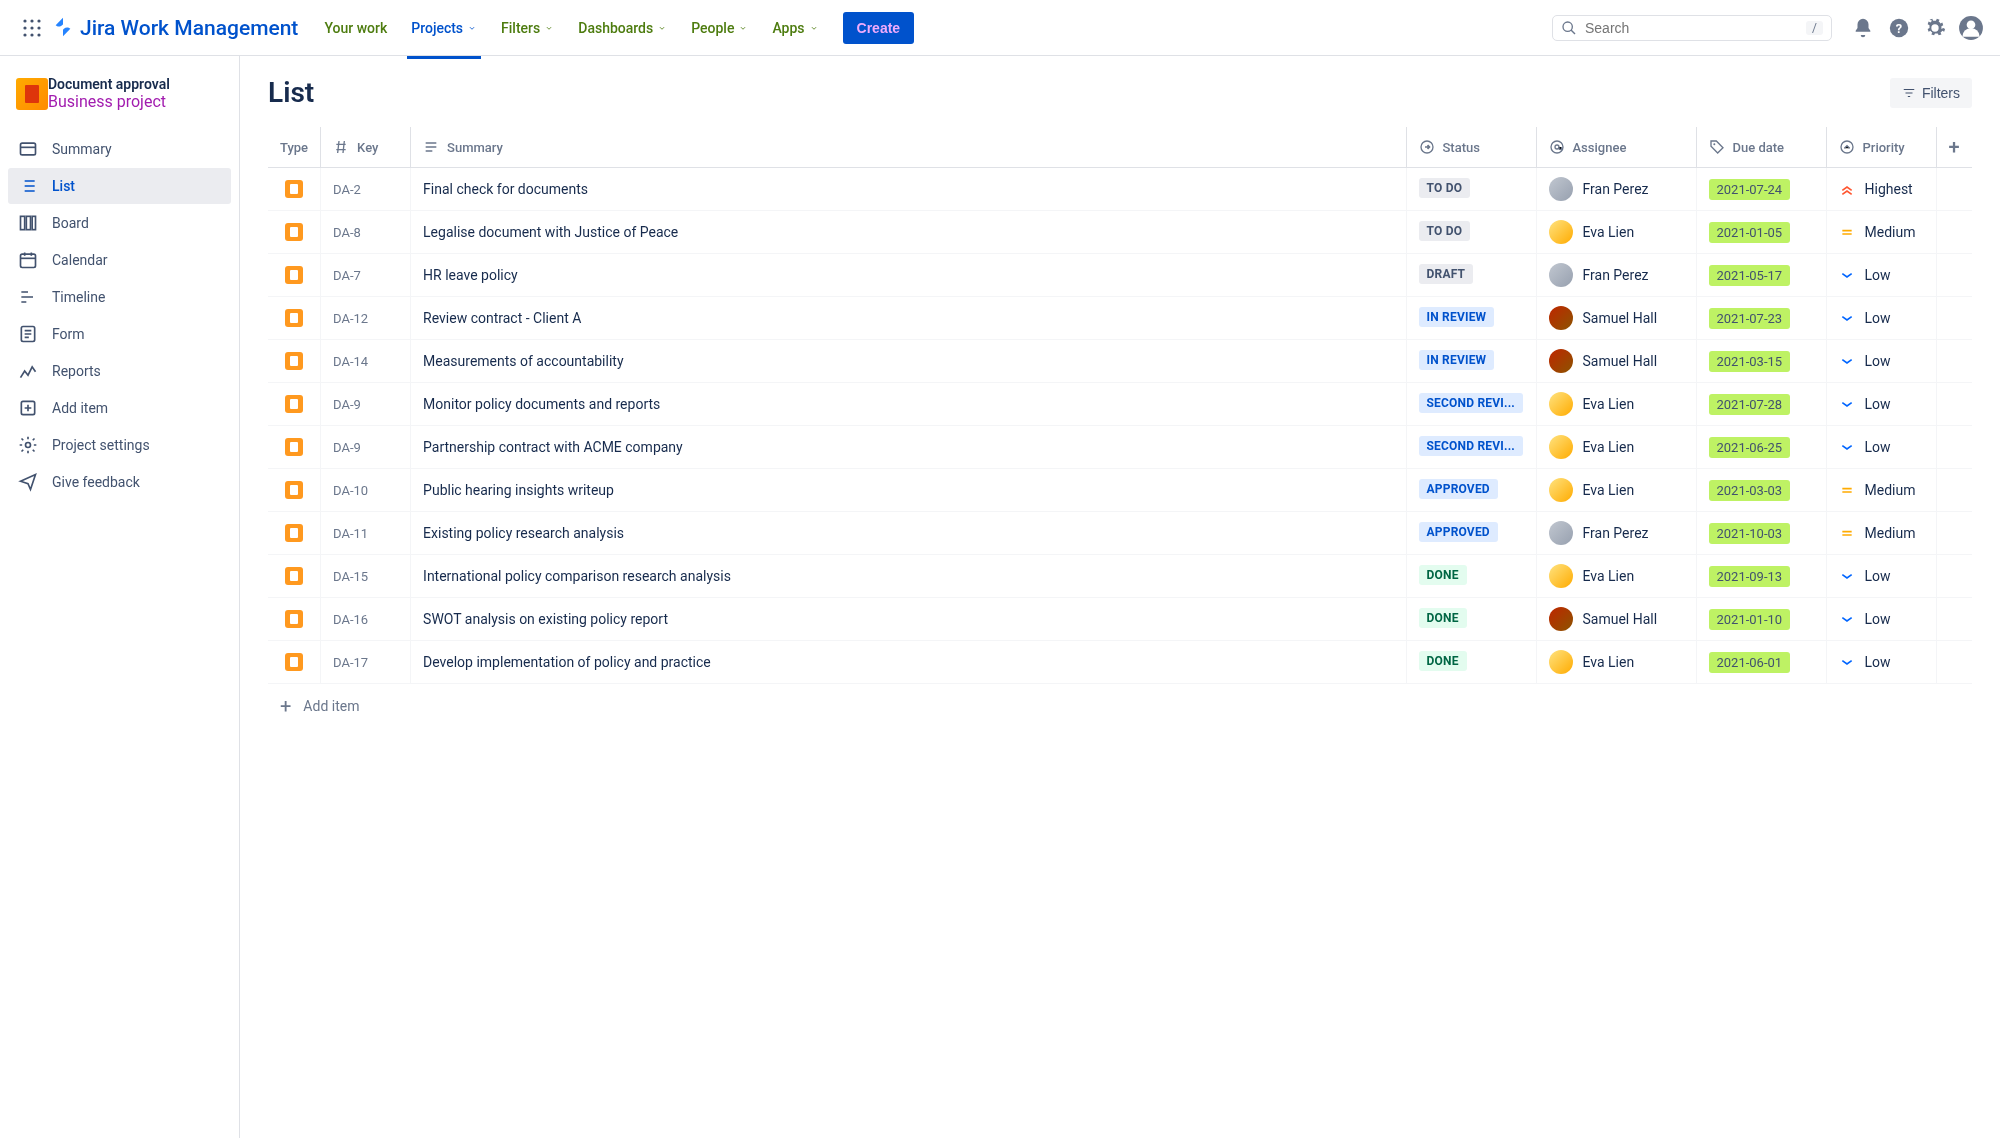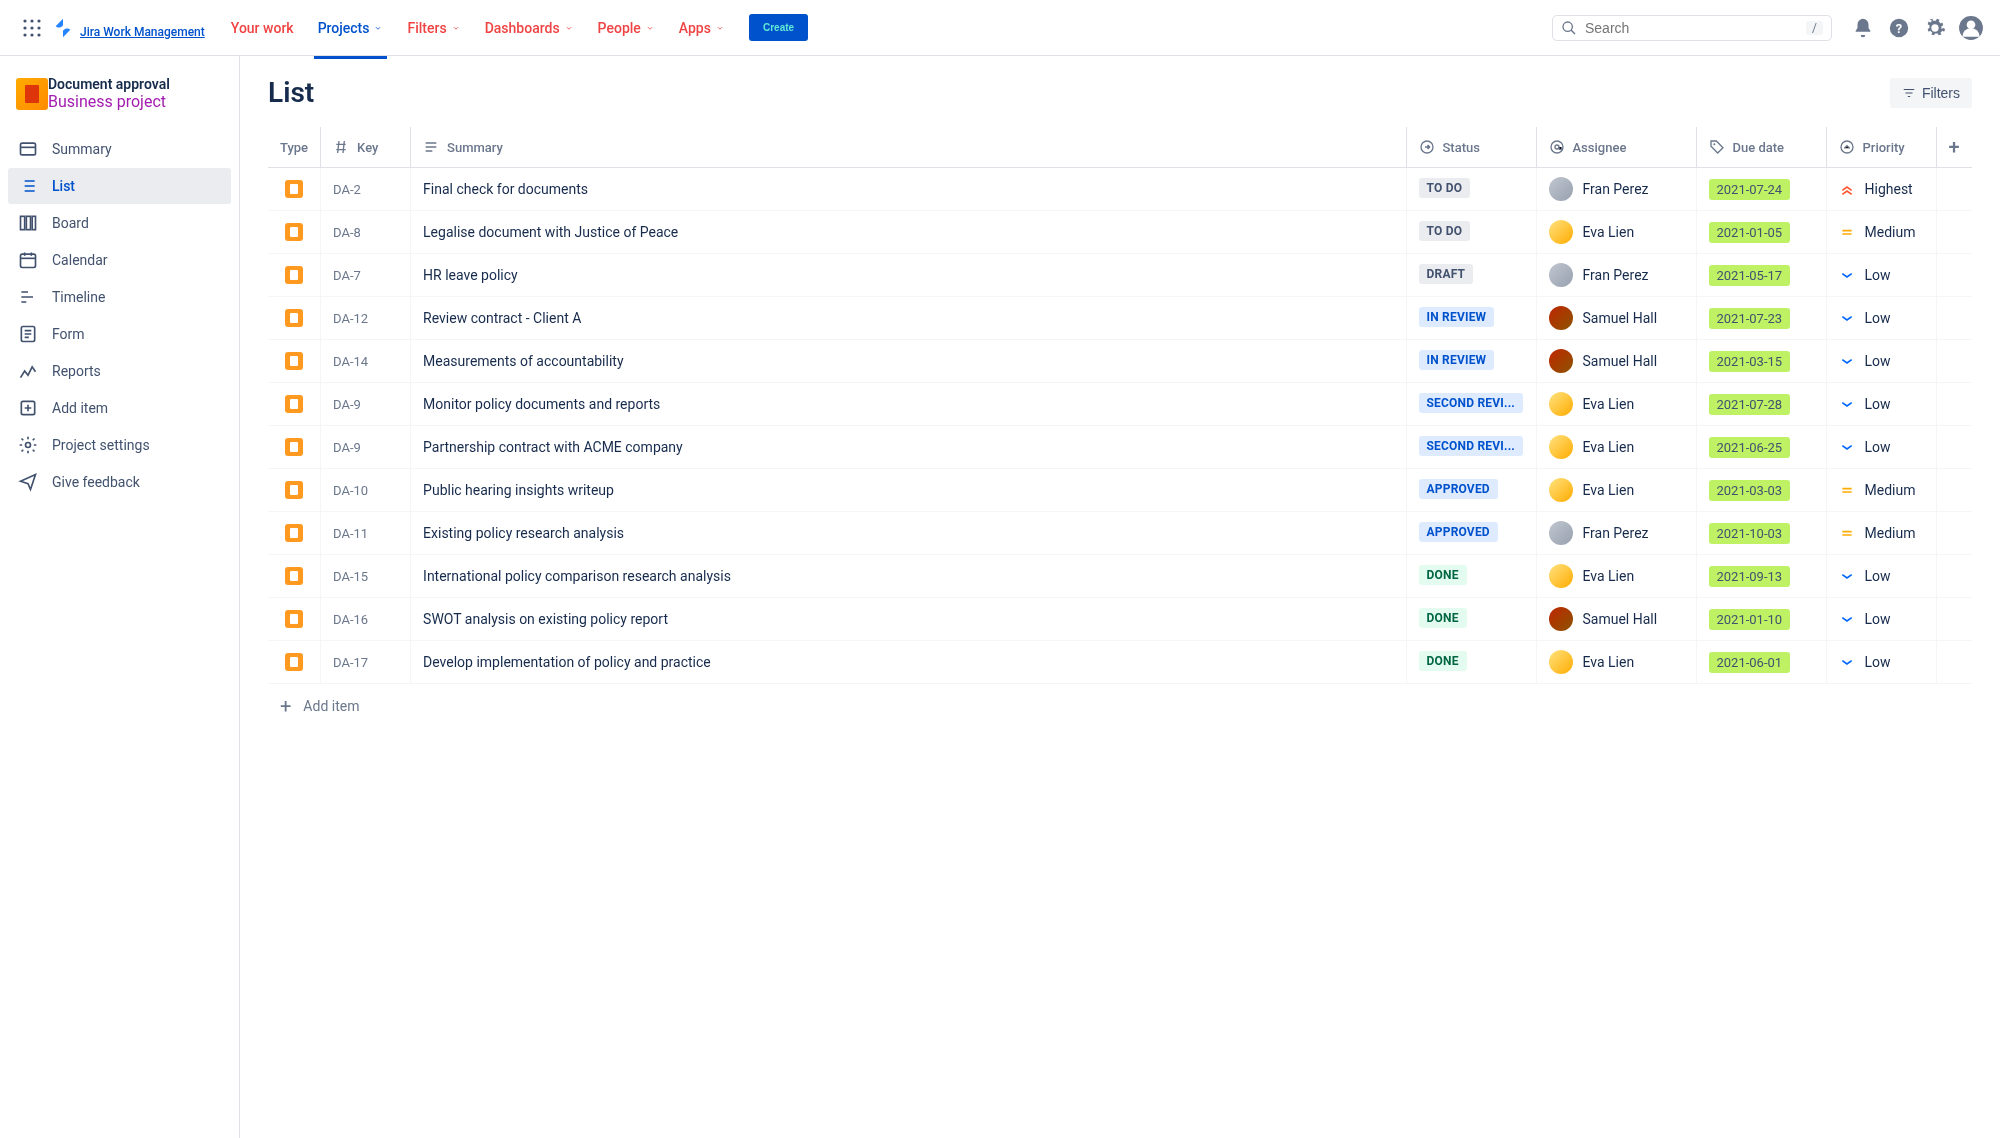--- a/index.html
+++ b/index.html
@@ -1,28 +1,28 @@
 <!DOCTYPE html>
 <html><head>
 <meta charset="utf-8">
 <style>
 * { box-sizing: border-box; margin: 0; padding: 0; }
 body { font-family: -apple-system, BlinkMacSystemFont, "Segoe UI", Roboto, sans-serif; font-size: 14px; color: #172B4D; background: #fff; }
 
 
 .topnav { display: flex; align-items: center; height: 56px; padding: 0 16px; border-bottom: 1px solid #DFE1E6; gap: 4px; }
 .app-switcher { width: 32px; height: 32px; display: flex; align-items: center; justify-content: center; cursor: pointer; border-radius: 3px; }
-.logo { display: flex; align-items: flex-end; gap: 6px; color: #0052CC; font-weight: 500; font-size: 12px; margin-right: 12px; text-decoration: underline; }
+.logo { display: flex; align-items: flex-start; gap: 6px; color: #0052CC; font-weight: 500; font-size: 21px; margin-right: 12px; }
 .logo-icon { width: 22px; height: 22px; }
 .nav-items { display: flex; align-items: center; gap: 4px; }
-.nav-item { padding: 6px 10px; cursor: pointer; border-radius: 3px; display: flex; align-items: center; gap: 4px; color: #ef4444; font-weight: 500; position: relative; }
+.nav-item { padding: 6px 10px; cursor: pointer; border-radius: 3px; display: flex; align-items: center; gap: 4px; color: #4d7c0f; font-weight: 500; position: relative; }
 .nav-item.active { color: #0052CC; }
 .nav-item.active::after { content: ""; position: absolute; bottom: -17px; left: 6px; right: 6px; height: 3px; background: #0052CC; }
 .chev { width: 10px; height: 10px; }
-.create-btn { background: #0052CC; color: #5eead4; border: none; padding: 8px 14px; border-radius: 3px; font-weight: 600; cursor: pointer; margin-left: 10px; font-size: 10px; }
+.create-btn { background: #0052CC; color: #f0abfc; border: none; padding: 8px 14px; border-radius: 3px; font-weight: 600; cursor: pointer; margin-left: 10px; font-size: 14px; }
 .spacer { flex: 1; }
 .search-wrap { display: flex; align-items: center; border: 1px solid #DFE1E6; border-radius: 5px; padding: 4px 8px; width: 280px; gap: 8px; }
 .search-wrap input { border: none; outline: none; flex: 1; font-size: 14px; color: #6B778C; }
 .kbd { background: #F4F5F7; border-radius: 3px; padding: 0 6px; font-size: 12px; color: #6B778C; }
 .nav-icons { display: flex; align-items: center; gap: 10px; margin-left: 14px; }
 .nav-ico { width: 26px; height: 26px; color: #6B778C; cursor: pointer; display:flex; align-items:center; justify-content:center;}
 
 
 .layout { display: flex; height: calc(100vh - 56px); }
 .sidebar { width: 240px; border-right: 1px solid #DFE1E6; padding: 16px 8px; }

